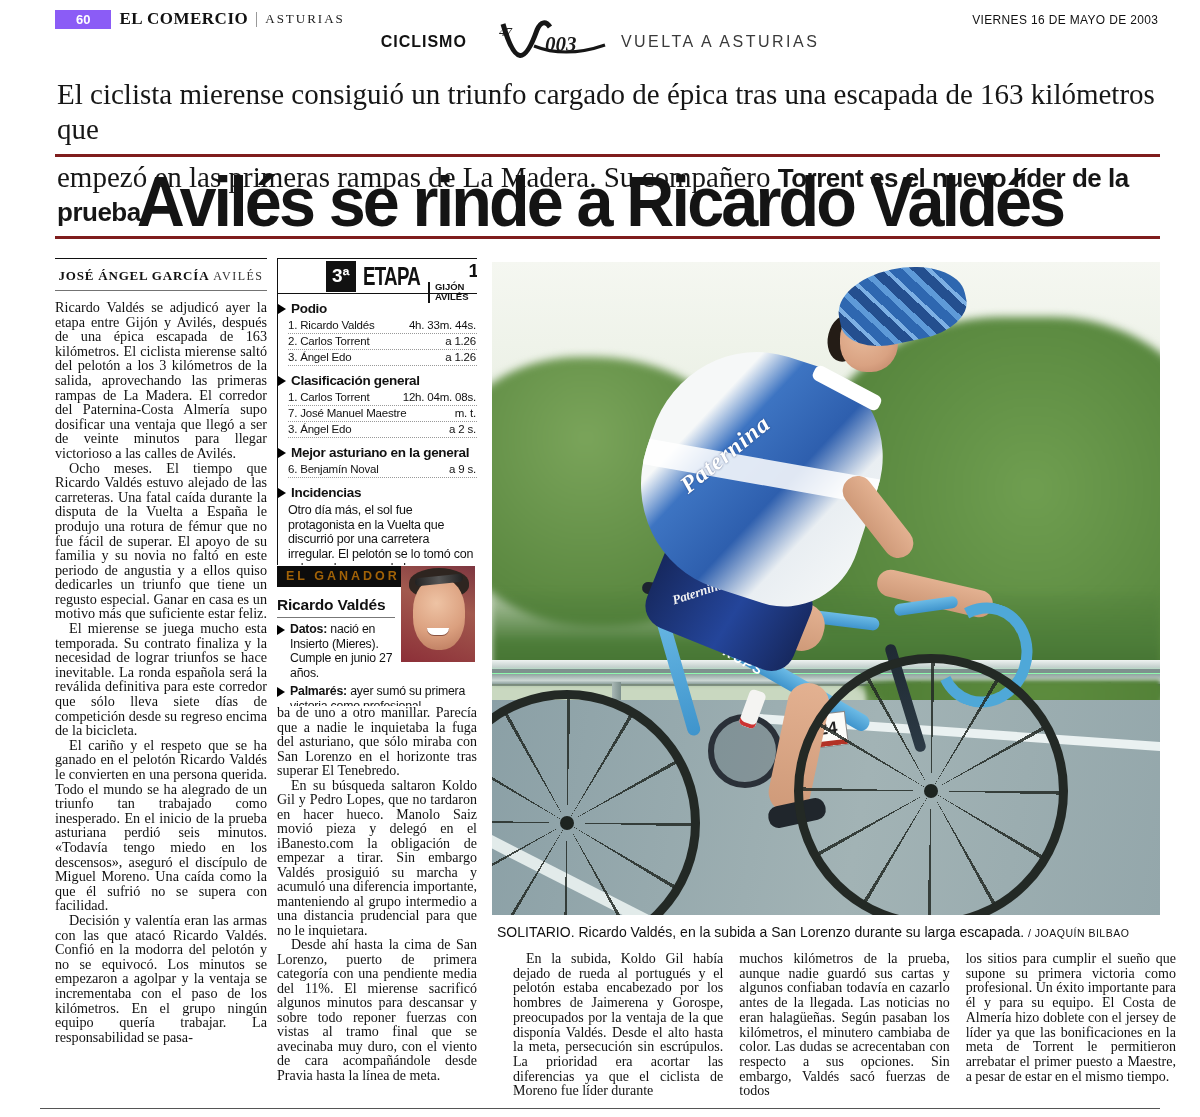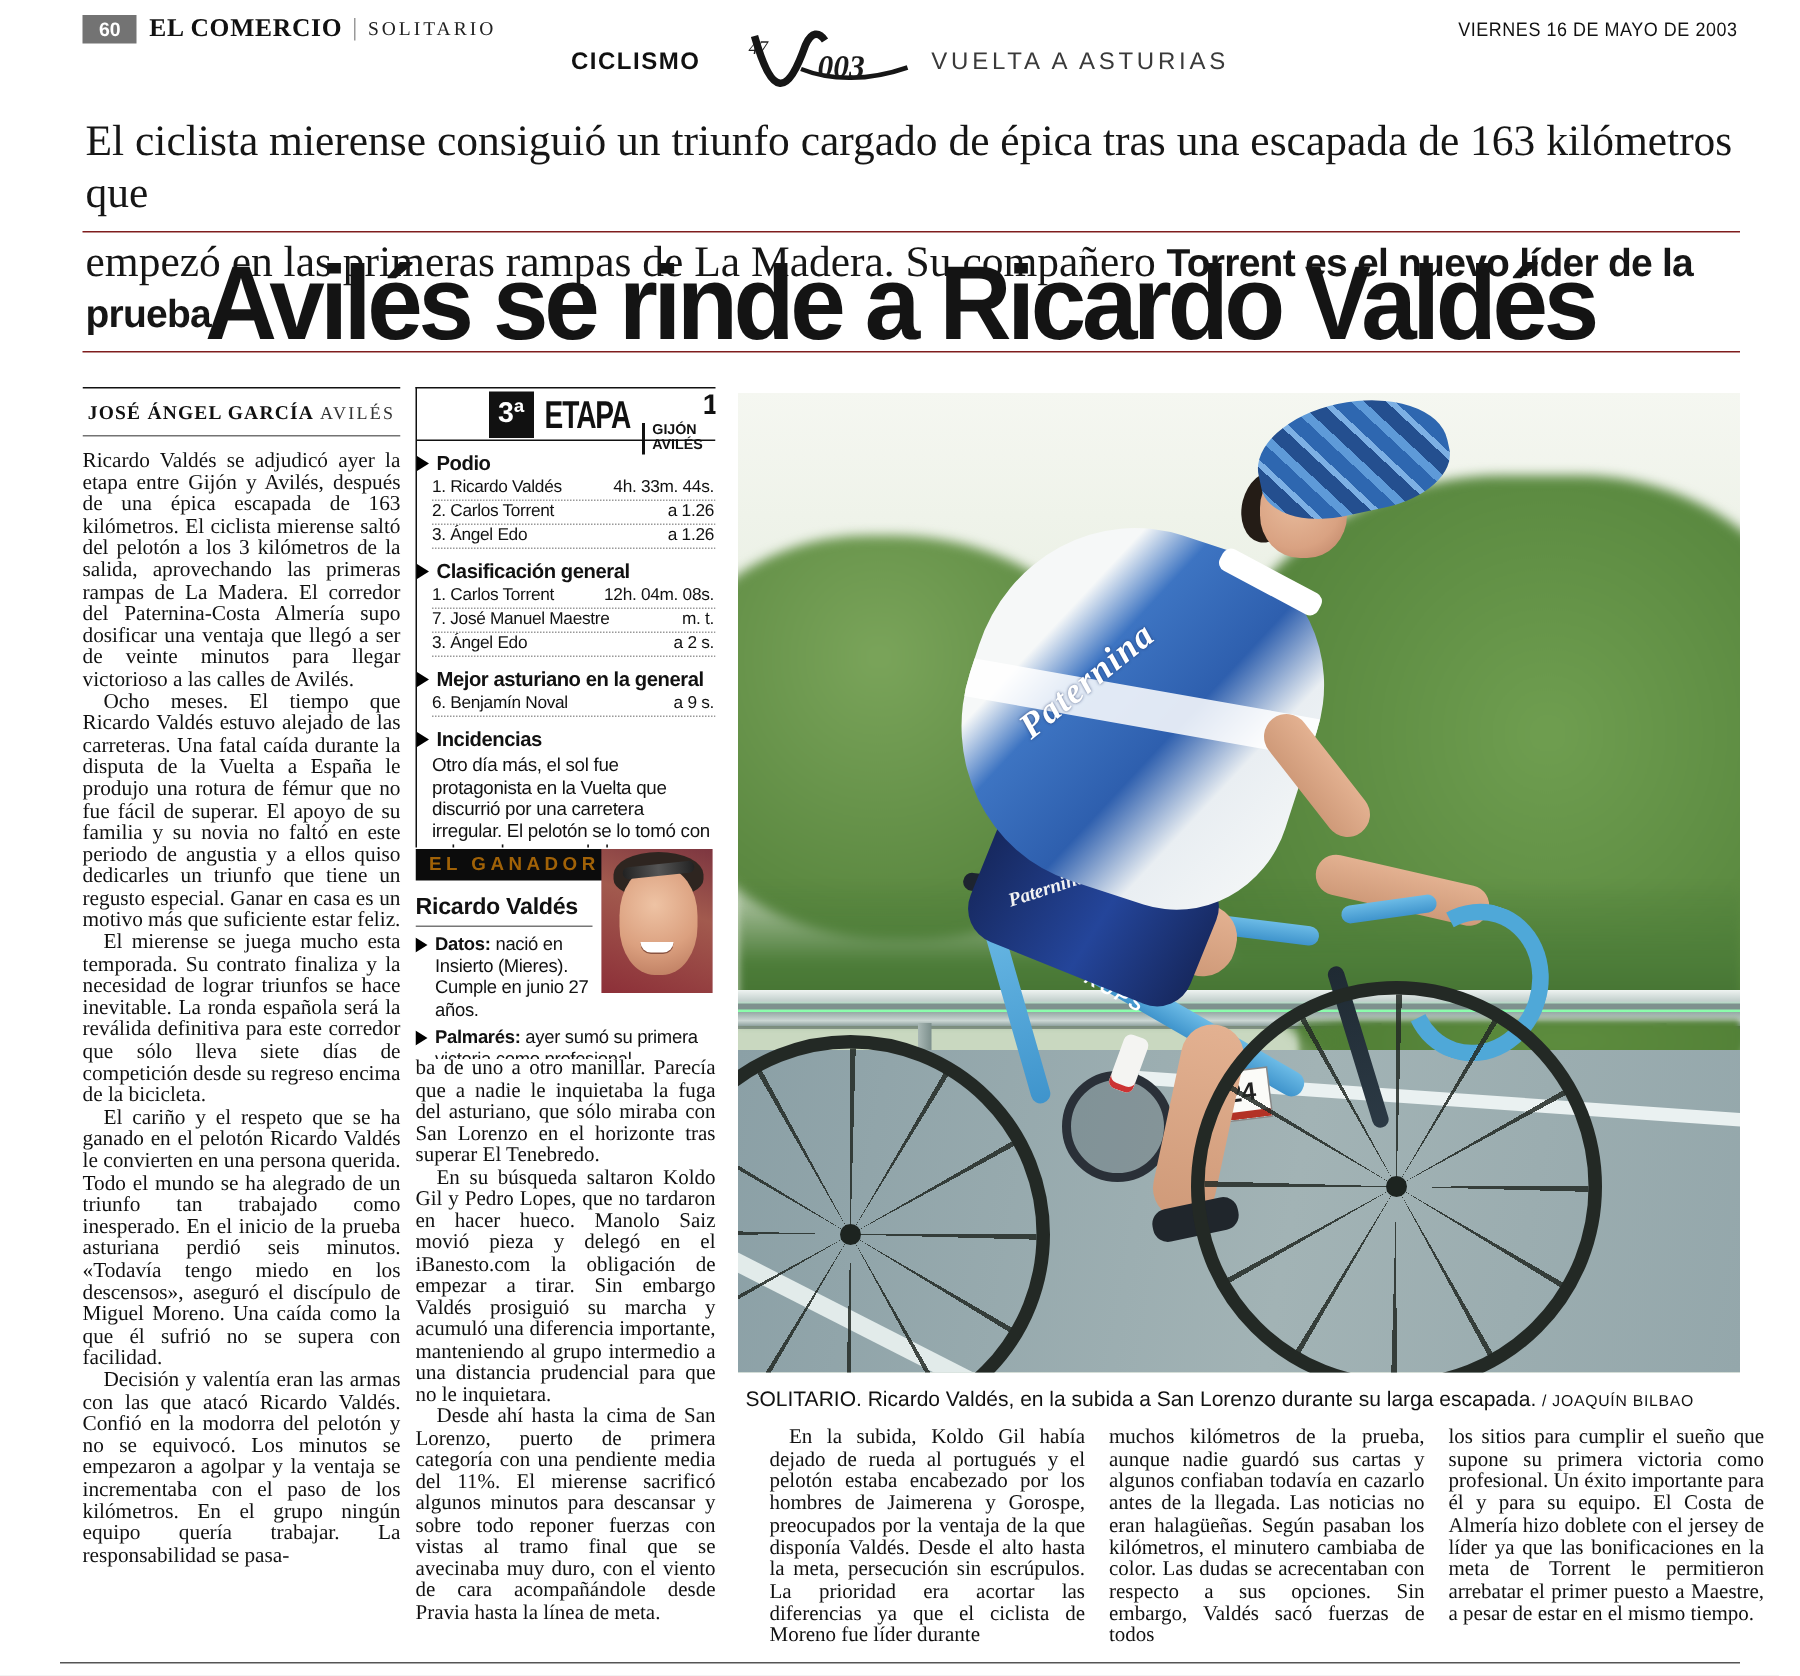--- a/index.html
+++ b/index.html
@@ -1,36 +1,36 @@
 <!DOCTYPE html>
 <html><head>
 <meta charset="utf-8">
 <style>
   html,body{margin:0;padding:0;background:#e9e9e9;}
   .page{position:relative;width:1200px;height:1117px;background:#ffffff;overflow:hidden;
         font-family:"Liberation Serif", serif;color:#111;}
 
   
   .hleft{position:absolute;left:55px;top:9px;display:flex;align-items:center;gap:8px;}
-  .pgnum{background:#737373;color:#fff;font:bold 13px "Liberation Sans",sans-serif;padding:2px 11px;}
+  .pgnum{background:#8b5cf6;color:#fff;font:bold 13px "Liberation Sans",sans-serif;padding:2px 21px;}
   .masthead{font:bold 17px "Liberation Serif",serif;letter-spacing:.5px;}
   .hsep{width:1px;height:15px;background:#999;}
   .hsection{font:13px "Liberation Serif",serif;letter-spacing:2px;color:#222;}
   .hdate{position:absolute;right:42px;top:12px;font:13px "Liberation Sans",sans-serif;
          letter-spacing:.4px;color:#111;transform:scaleX(.92);transform-origin:right;}
   .hcenter{position:absolute;left:0;right:0;top:20px;display:flex;justify-content:center;
            align-items:center;gap:12px;}
   .topic{font:bold 16px "Liberation Sans",sans-serif;letter-spacing:1px;}
   .event{font:16px "Liberation Sans",sans-serif;letter-spacing:2.5px;color:#3a3a3a;}
   .vlogo{display:block;}
 
   
   .standfirst{position:absolute;left:55px;top:74px;width:1105px;}
   .sfline{font:29px/1.2 "Liberation Serif",serif;color:#161616;padding:3px 0 7px 2px;
-          border-bottom:1px solid #7f1d1d;}
+          border-bottom:3px solid #7f1d1d;}
   .sfbold{font:bold 26px "Liberation Sans",sans-serif;letter-spacing:-.5px;}
 
   
   .headline{position:absolute;left:0;right:0;top:166px;text-align:center;
             font:bold 70px/1.05 "Liberation Sans",sans-serif;letter-spacing:-3px;color:#141414;
             transform:scaleX(.95);}
 
   
   .col1{position:absolute;left:55px;top:258px;width:212px;height:852px;overflow:hidden;}
   .byline{border-top:1px solid #111;border-bottom:1px solid #737373;text-align:center;
@@ -176,21 +176,21 @@
 </style>
 </head>
 <body>
 
 <div class="page">
 
   <div class="hleft">
     <span class="pgnum">60</span>
     <span class="masthead">EL COMERCIO</span>
     <span class="hsep"></span>
-    <span class="hsection">SOLITARIO</span>
+    <span class="hsection">ASTURIAS</span>
   </div>
   <div class="hdate">VIERNES 16 DE MAYO DE 2003</div>
   <div class="hcenter">
     <span class="topic">CICLISMO</span>
     <svg class="vlogo" width="130" height="44" viewBox="0 0 130 44">
       <text x="20" y="16" font-size="13" font-style="italic" font-family="Liberation Serif, serif" fill="#222">47</text>
       <path d="M24 4 C 36 46, 46 44, 58 10 C 62 1, 67 1, 71 7" stroke="#161616" stroke-width="5" fill="none"></path>
       <path d="M55 26 C 75 34, 100 34, 126 25" stroke="#161616" stroke-width="3" fill="none"></path>
       <text x="66" y="31" font-size="21" font-style="italic" font-weight="bold" font-family="Liberation Serif, serif" fill="#1a1a1a">003</text>
     </svg>

